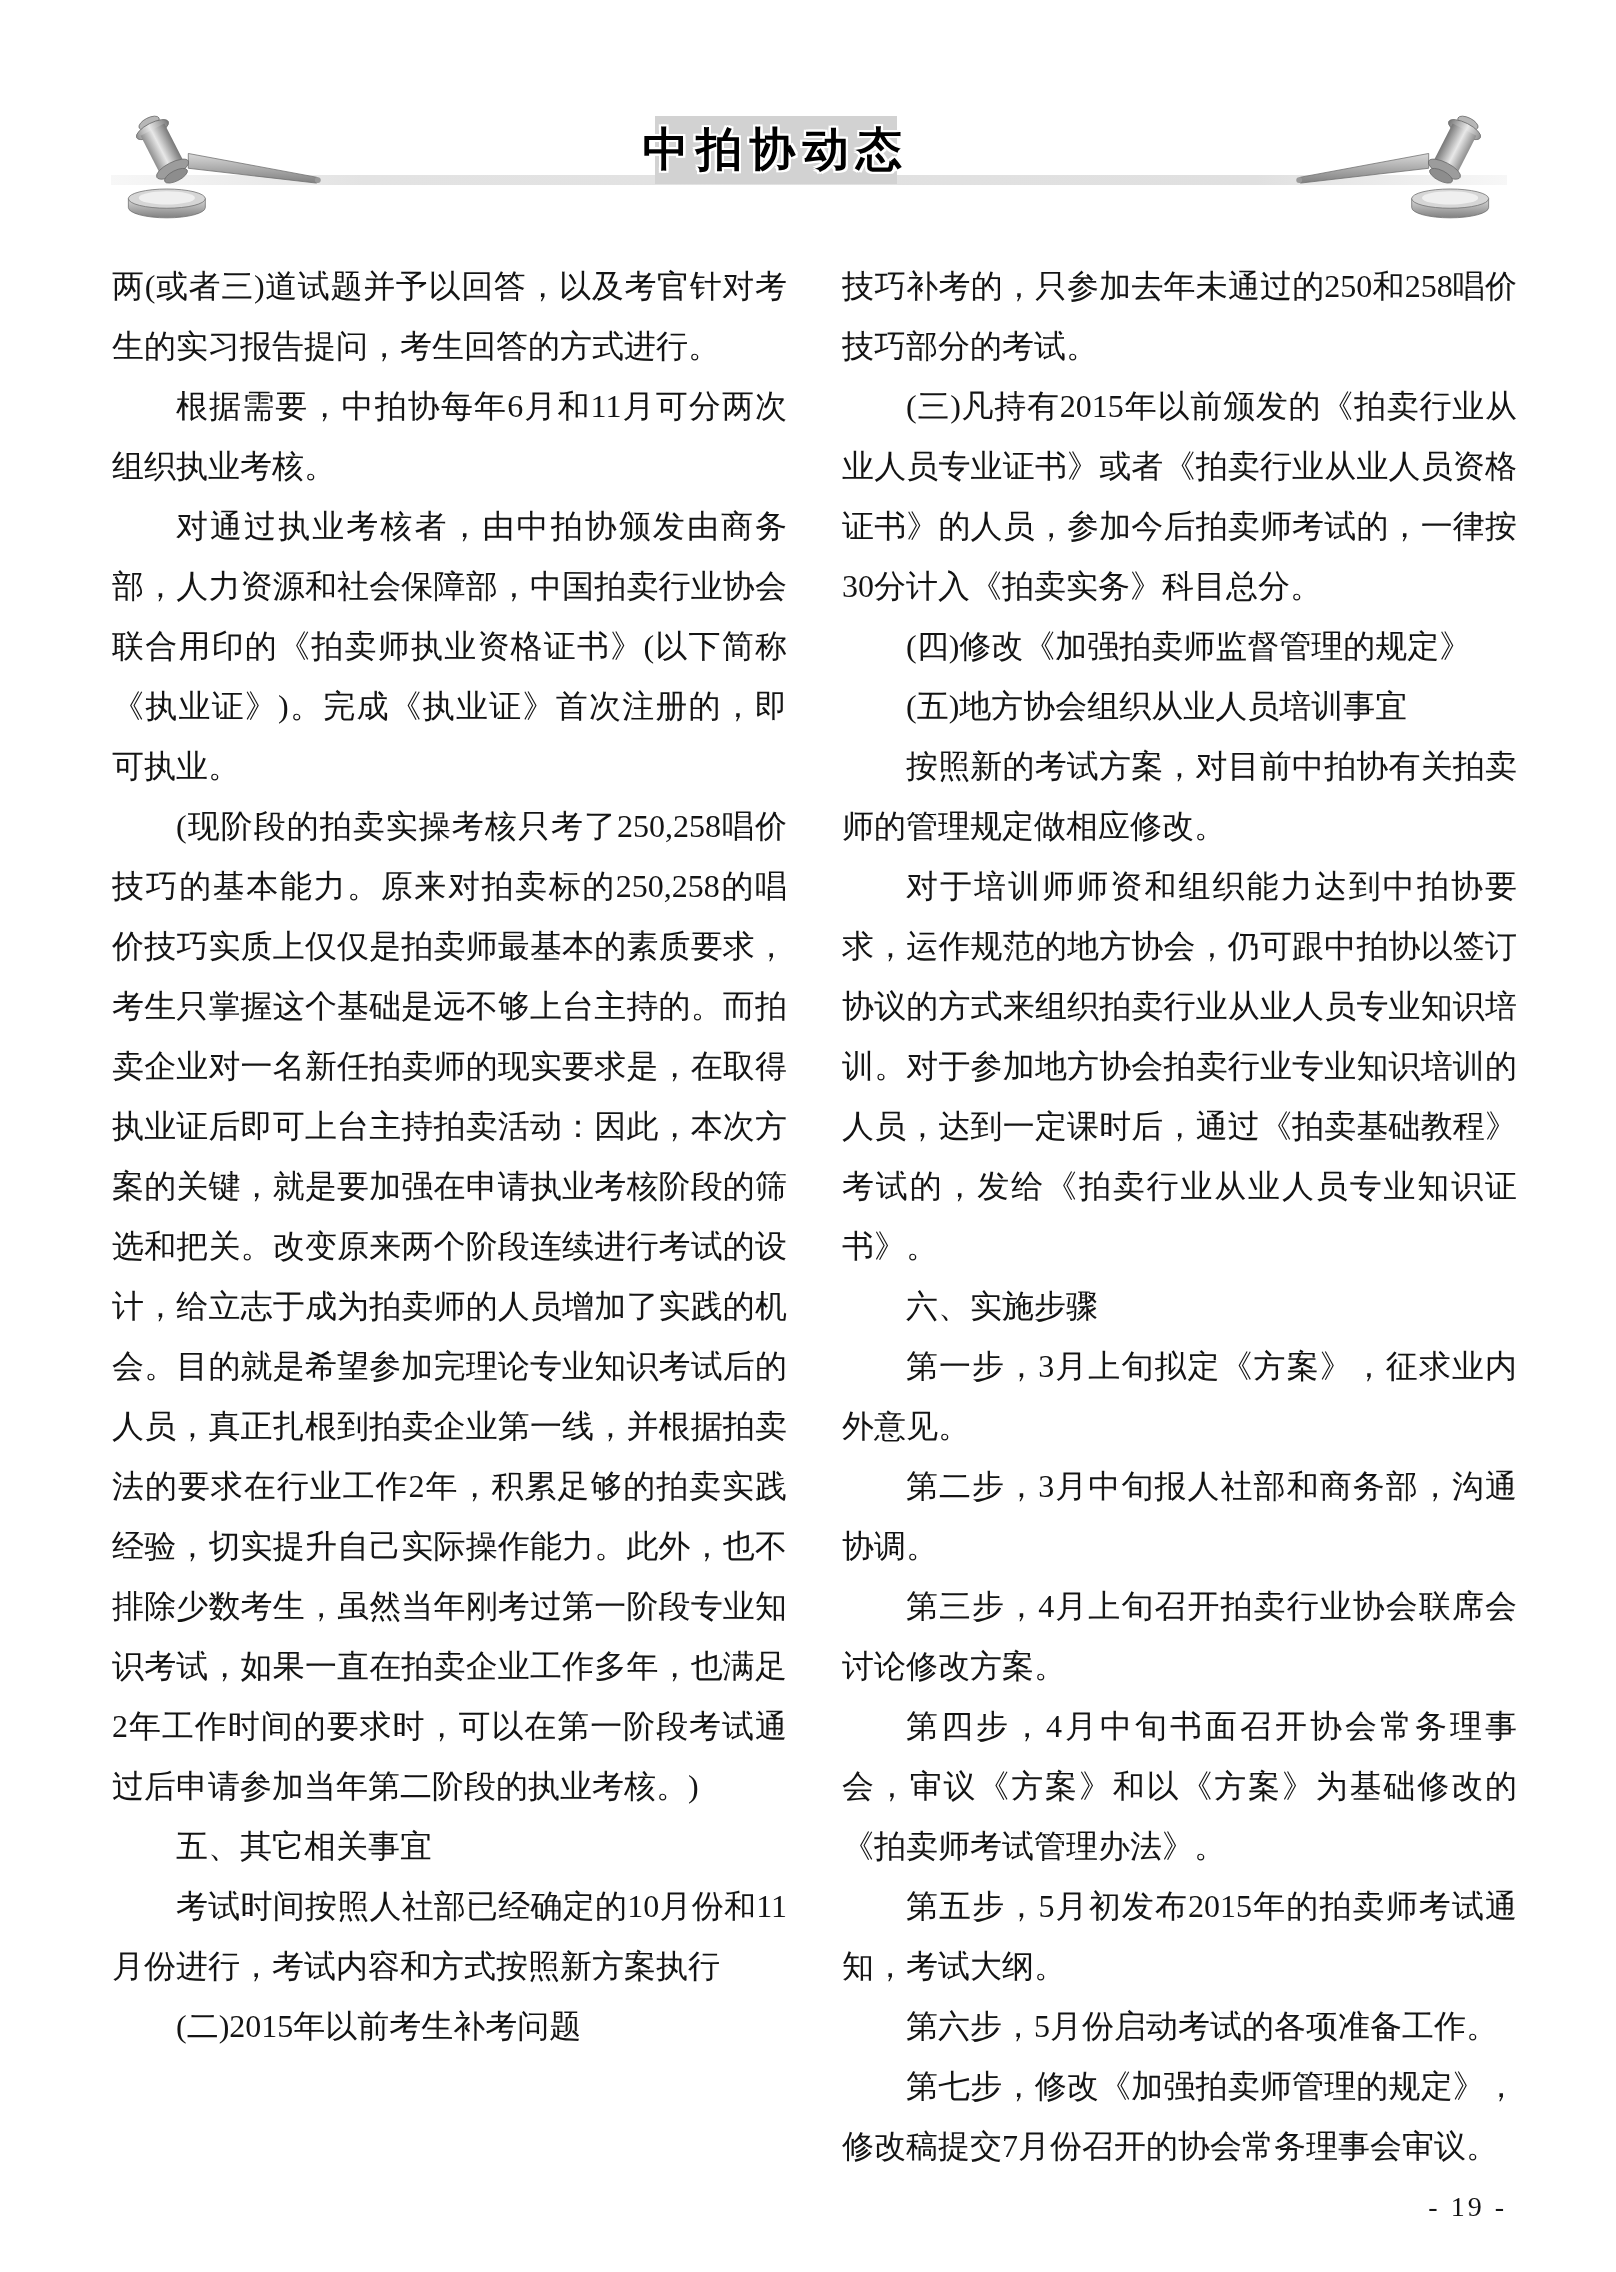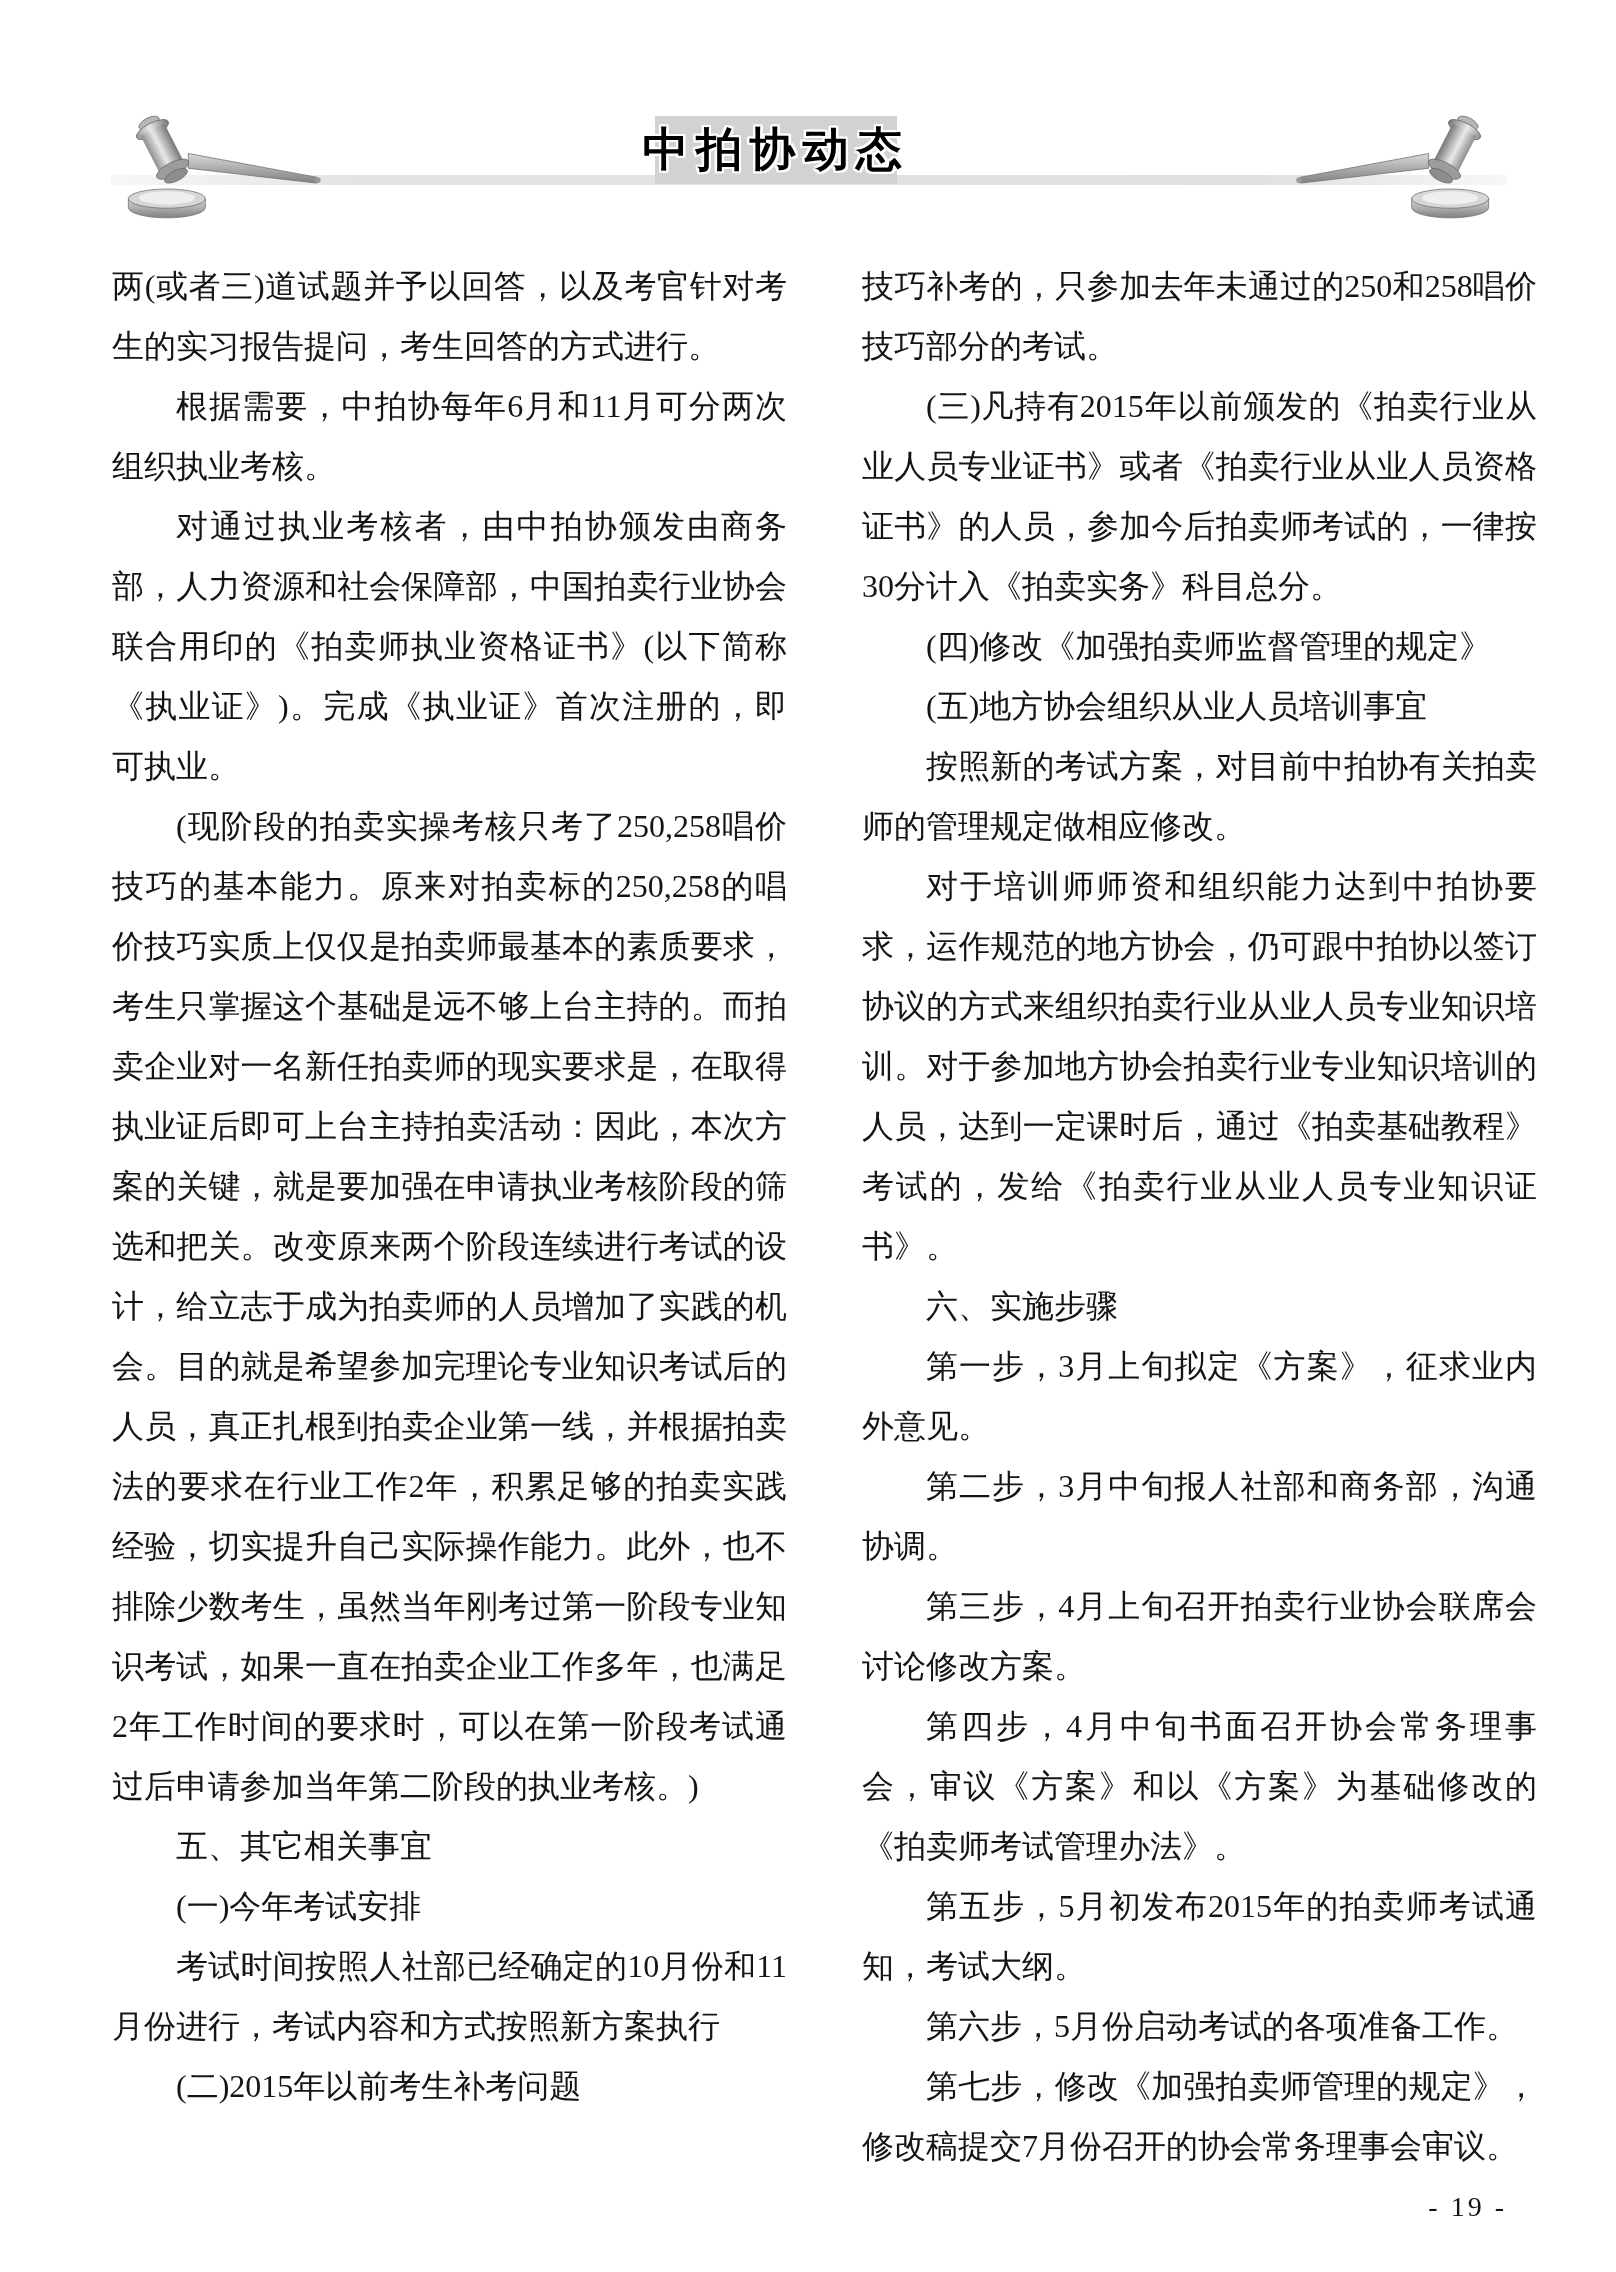--- a/index.html
+++ b/index.html
@@ -30,21 +30,21 @@
   .gavel{position:absolute;top:115px;width:222px;height:111px;}
   .gavel.left{left:118px;}
   .gavel.right{right:118px;transform:scaleX(-1);}
   
   .col{
     position:absolute;top:256px;width:675px;
     font-size:32px;line-height:60px;
     text-align:justify;
   }
   .col-left{left:112px;}
-  .col-right{left:862px;}
+  .col-right{left:842px;}
   .para{margin:0;padding:0;}
   .para.indent{text-indent:2em;}
   .para.bold{
     font-weight:normal;
     font-family:"Liberation Sans","DejaVu Sans",sans-serif;
   }
   .page-number{
     position:absolute;top:2185px;right:110px;
     font-size:28px;line-height:44px;letter-spacing:3px;
     color:#141414;
@@ -105,21 +105,20 @@
   <div class="title-box">
     <span>中拍协动态</span>
   </div>
 
   <section class="col col-left">
       <p class="para">两(或者三)道试题并予以回答，以及考官针对考生的实习报告提问，考生回答的方式进行。</p>
       <p class="para indent">根据需要，中拍协每年6月和11月可分两次组织执业考核。</p>
       <p class="para indent">对通过执业考核者，由中拍协颁发由商务部，人力资源和社会保障部，中国拍卖行业协会联合用印的《拍卖师执业资格证书》(以下简称《执业证》)。完成《执业证》首次注册的，即可执业。</p>
       <p class="para indent">(现阶段的拍卖实操考核只考了250,258唱价技巧的基本能力。原来对拍卖标的250,258的唱价技巧实质上仅仅是拍卖师最基本的素质要求，考生只掌握这个基础是远不够上台主持的。而拍卖企业对一名新任拍卖师的现实要求是，在取得执业证后即可上台主持拍卖活动：因此，本次方案的关键，就是要加强在申请执业考核阶段的筛选和把关。改变原来两个阶段连续进行考试的设计，给立志于成为拍卖师的人员增加了实践的机会。目的就是希望参加完理论专业知识考试后的人员，真正扎根到拍卖企业第一线，并根据拍卖法的要求在行业工作2年，积累足够的拍卖实践经验，切实提升自己实际操作能力。此外，也不排除少数考生，虽然当年刚考过第一阶段专业知识考试，如果一直在拍卖企业工作多年，也满足2年工作时间的要求时，可以在第一阶段考试通过后申请参加当年第二阶段的执业考核。)</p>
       <p class="para indent bold">五、其它相关事宜</p>
-      <p class="para indent">(一)今年考试安排</p>
       <p class="para indent">考试时间按照人社部已经确定的10月份和11月份进行，考试内容和方式按照新方案执行</p>
       <p class="para indent">(二)2015年以前考生补考问题</p>
     </section>
   <section class="col col-right">
       <p class="para">技巧补考的，只参加去年未通过的250和258唱价技巧部分的考试。</p>
       <p class="para indent">(三)凡持有2015年以前颁发的《拍卖行业从业人员专业证书》或者《拍卖行业从业人员资格证书》的人员，参加今后拍卖师考试的，一律按30分计入《拍卖实务》科目总分。</p>
       <p class="para indent">(四)修改《加强拍卖师监督管理的规定》</p>
       <p class="para indent">(五)地方协会组织从业人员培训事宜</p>
       <p class="para indent">按照新的考试方案，对目前中拍协有关拍卖师的管理规定做相应修改。</p>
       <p class="para indent">对于培训师师资和组织能力达到中拍协要求，运作规范的地方协会，仍可跟中拍协以签订协议的方式来组织拍卖行业从业人员专业知识培训。对于参加地方协会拍卖行业专业知识培训的人员，达到一定课时后，通过《拍卖基础教程》考试的，发给《拍卖行业从业人员专业知识证书》。</p>

